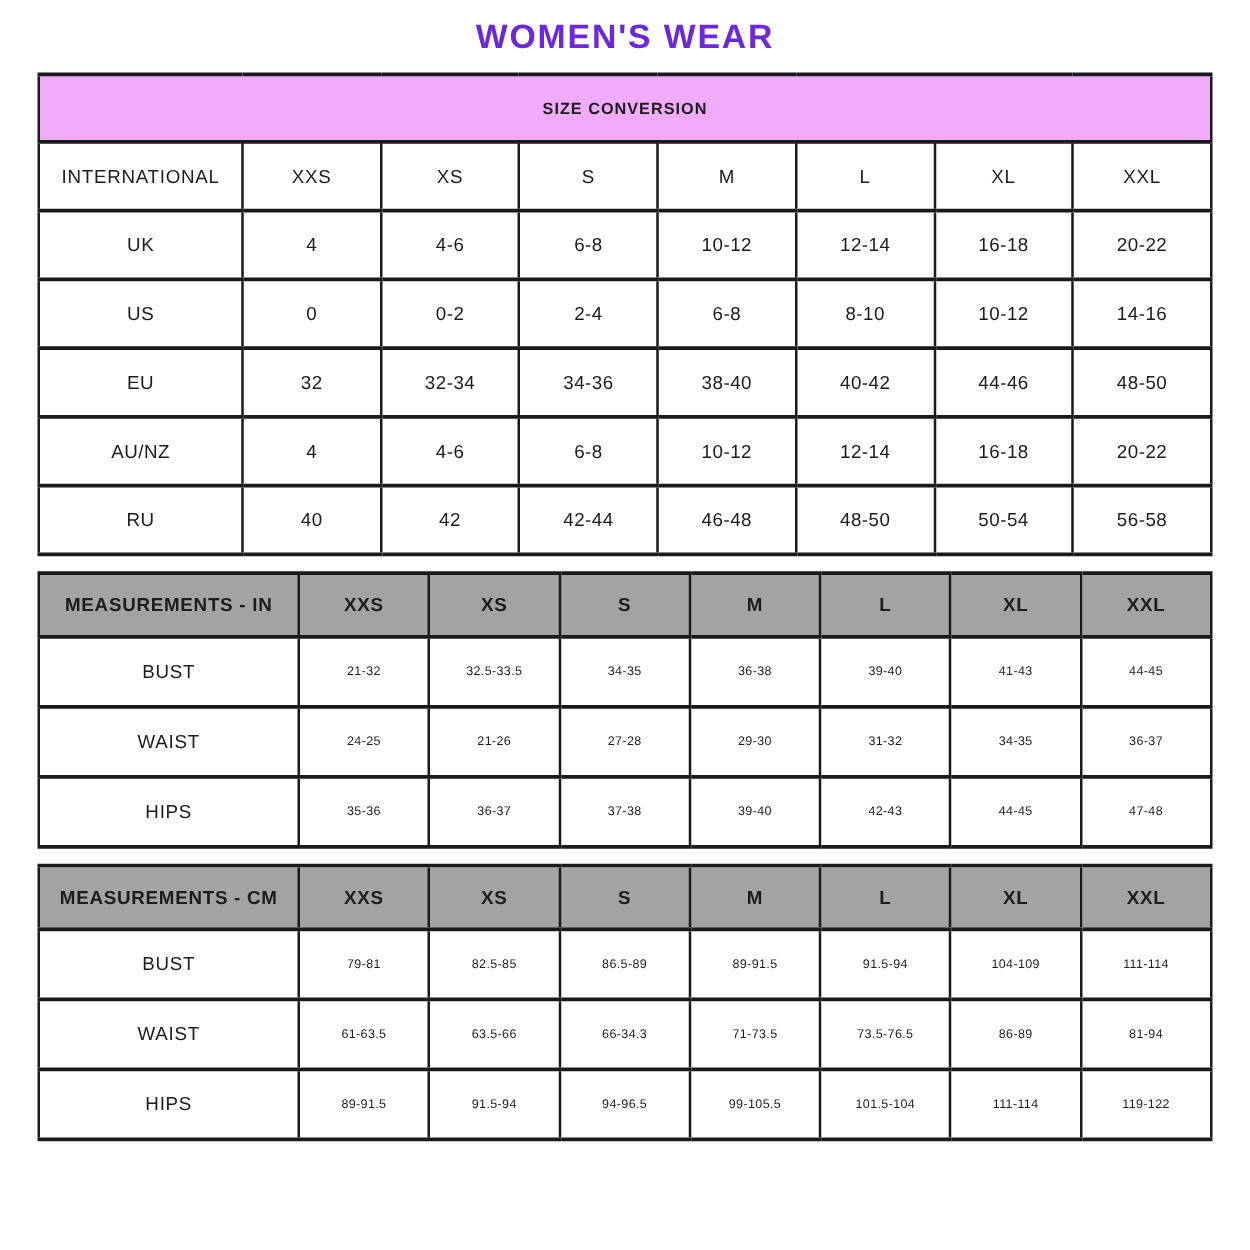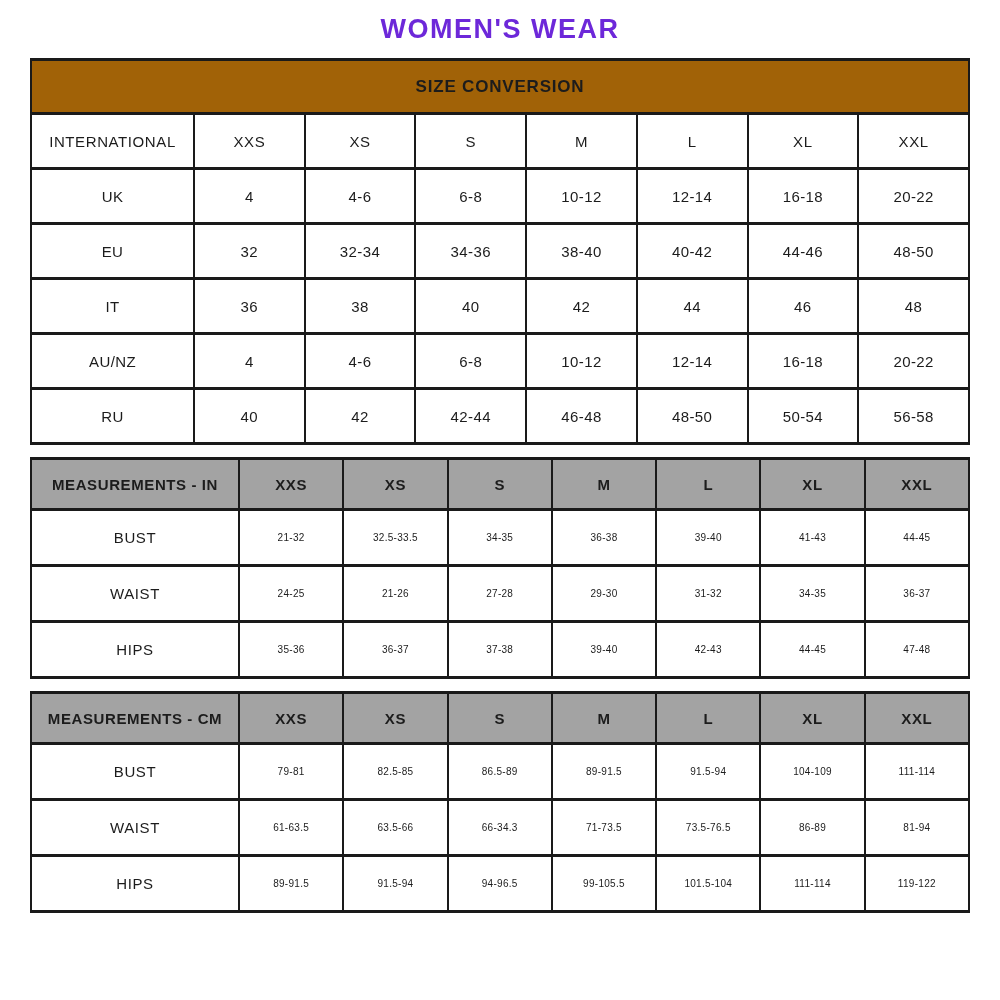--- a/index.html
+++ b/index.html
@@ -33,23 +33,23 @@
     vertical-align: middle;
     padding: 0;
     overflow: hidden;
     white-space: nowrap;
   }
   col.c-label-size { width: 163px; }
   col.c-label-meas { width: 208px; }
 
   
   .t1 th.banner {
-    background: #a16207;
+    background: #f0abfc;
     height: 51px;
-    font-size: 17px;
+    font-size: 13px;
     font-weight: 700;
     letter-spacing: 0.8px;
   }
   .t1 tr.colhead td { height: 52px; font-size: 15px; letter-spacing: 0.6px; margin-left: 16px; }
   .t1 tbody td { height: 52px; font-size: 15px; letter-spacing: 0.4px; }
 
   
   .tm thead th {
     background: #a3a3a3;
     height: 48px;
@@ -98,40 +98,40 @@
         <td class="rlabel">UK</td>
         <td>4</td>
         <td>4-6</td>
         <td>6-8</td>
         <td>10-12</td>
         <td>12-14</td>
         <td>16-18</td>
         <td>20-22</td>
       </tr>
       <tr>
+        <td class="rlabel">US</td>
+        <td>0</td>
+        <td>0-2</td>
+        <td>2-4</td>
+        <td>6-8</td>
+        <td>8-10</td>
+        <td>10-12</td>
+        <td>14-16</td>
+      </tr>
+      <tr>
         <td class="rlabel">EU</td>
         <td>32</td>
         <td>32-34</td>
         <td>34-36</td>
         <td>38-40</td>
         <td>40-42</td>
         <td>44-46</td>
         <td>48-50</td>
       </tr>
       <tr>
-        <td class="rlabel">IT</td>
-        <td>36</td>
-        <td>38</td>
-        <td>40</td>
-        <td>42</td>
-        <td>44</td>
-        <td>46</td>
-        <td>48</td>
-      </tr>
-      <tr>
         <td class="rlabel">AU/NZ</td>
         <td>4</td>
         <td>4-6</td>
         <td>6-8</td>
         <td>10-12</td>
         <td>12-14</td>
         <td>16-18</td>
         <td>20-22</td>
       </tr>
       <tr>

